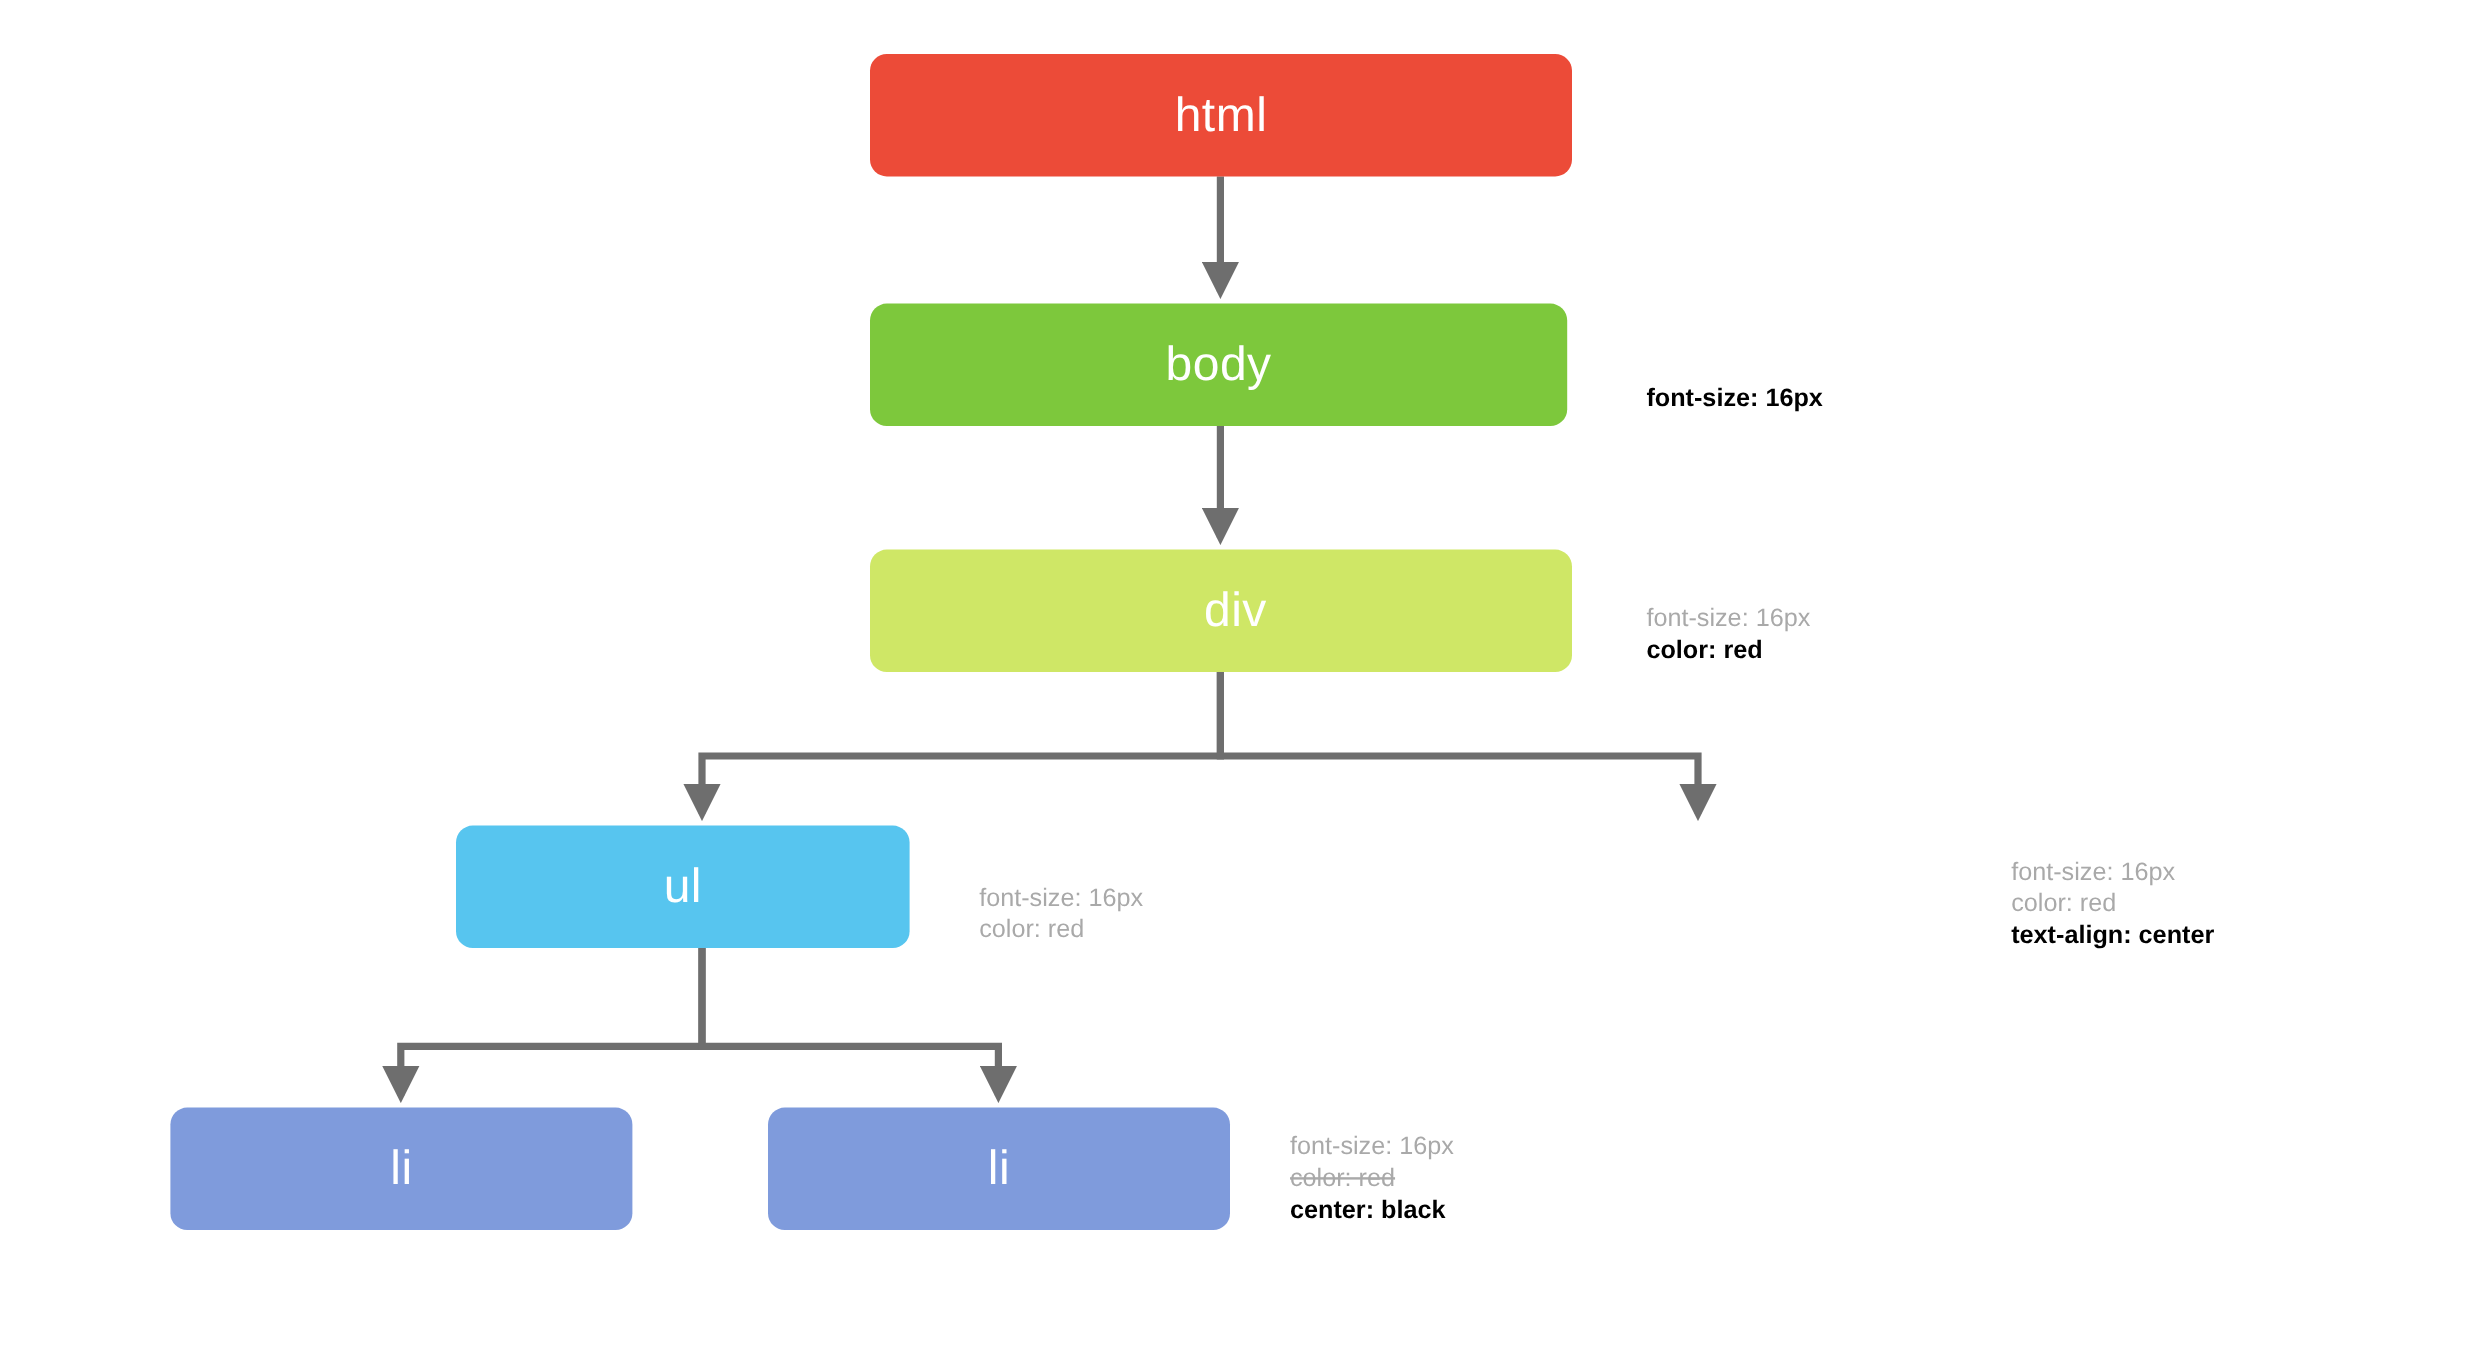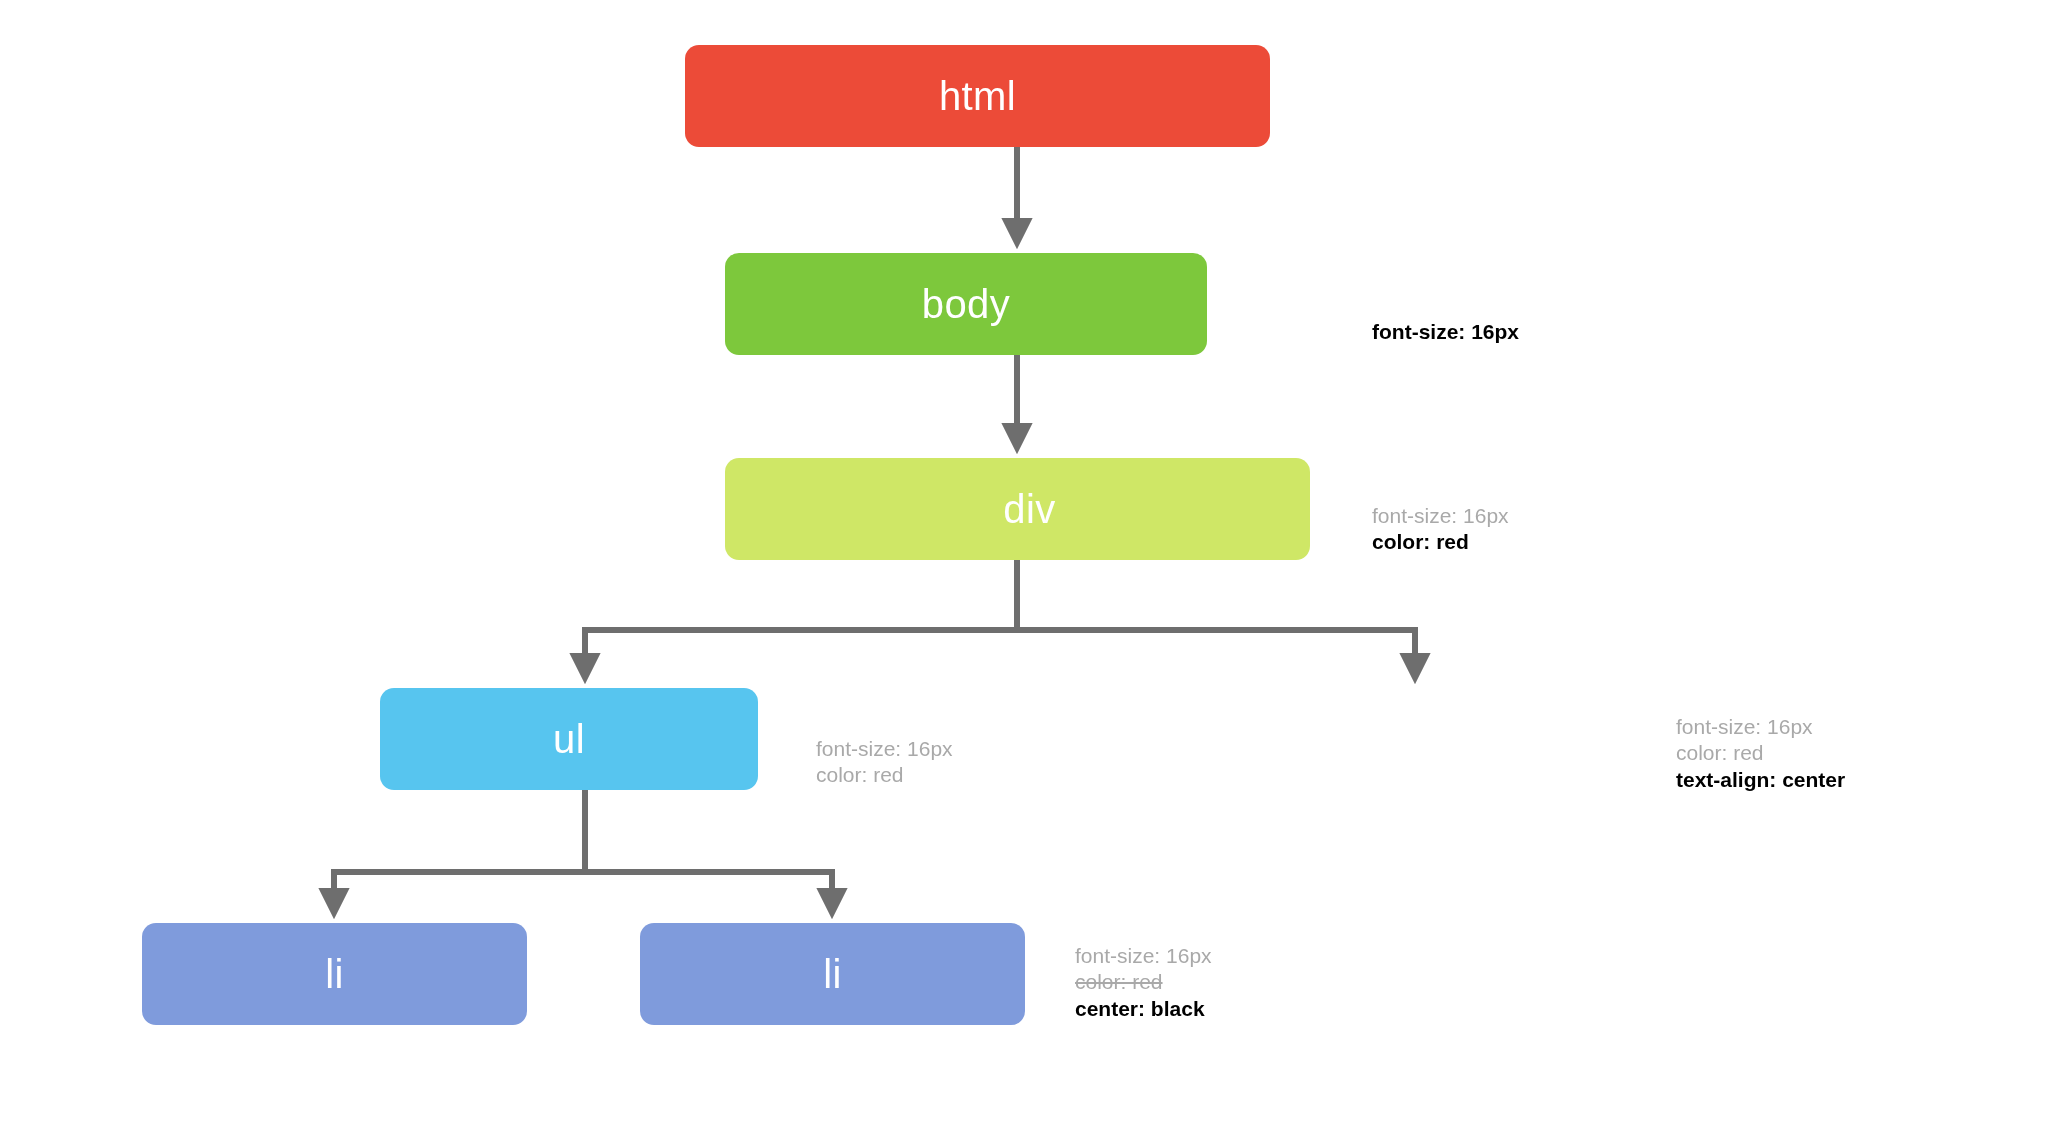--- a/index.html
+++ b/index.html
@@ -54,22 +54,22 @@
   .ann .own { color: #000000; font-weight: 700; }
   .ann .overridden {
     color: #a9a9a9;
     font-weight: 400;
     text-decoration: line-through;
     text-decoration-color: #a9a9a9;
     text-decoration-thickness: 2px;
   }
 
   
-  #node-html { left: 685px;  top: 45px;  width: 585px; height: 102px; }
-  #node-body { left: 725px;  top: 253px; width: 482px; height: 102px; }
+  #node-html { left: 725px;  top: 45px;  width: 585px; height: 102px; }
+  #node-body { left: 725px;  top: 253px; width: 581px; height: 102px; }
   #node-div  { left: 725px;  top: 458px; width: 585px; height: 102px; padding-left: 24px; }
   #node-ul   { left: 380px;  top: 688px; width: 378px; height: 102px; }
   #node-h1   { left: 1210px; top: 688px; width: 410px; height: 102px; }
   #node-li-1 { left: 142px;  top: 923px; width: 385px; height: 102px; }
   #node-li-2 { left: 640px;  top: 923px; width: 385px; height: 102px; }
 
   
   #ann-body { left: 1372px; top: 283px; }
   #ann-div  { left: 1372px; top: 467px; }
   #ann-ul   { left: 816px;  top: 700px; }

